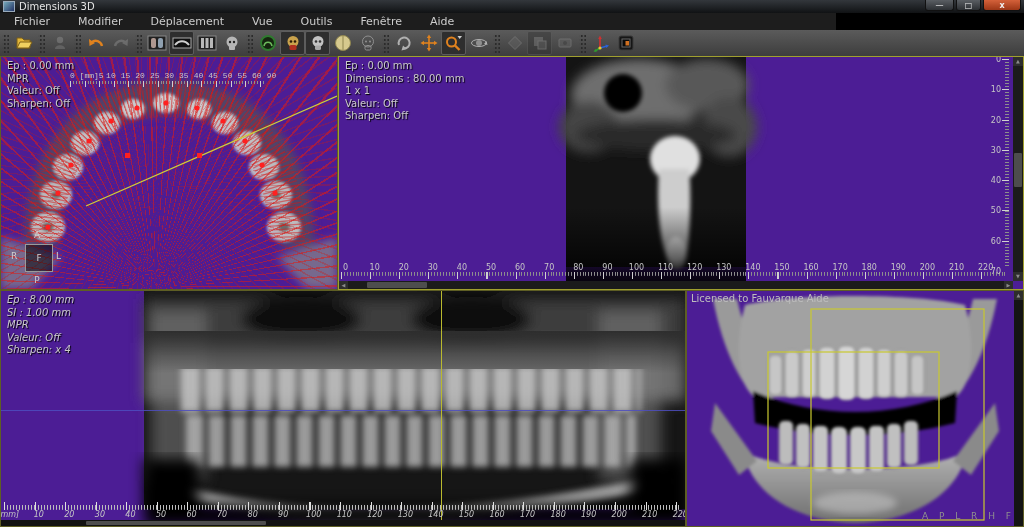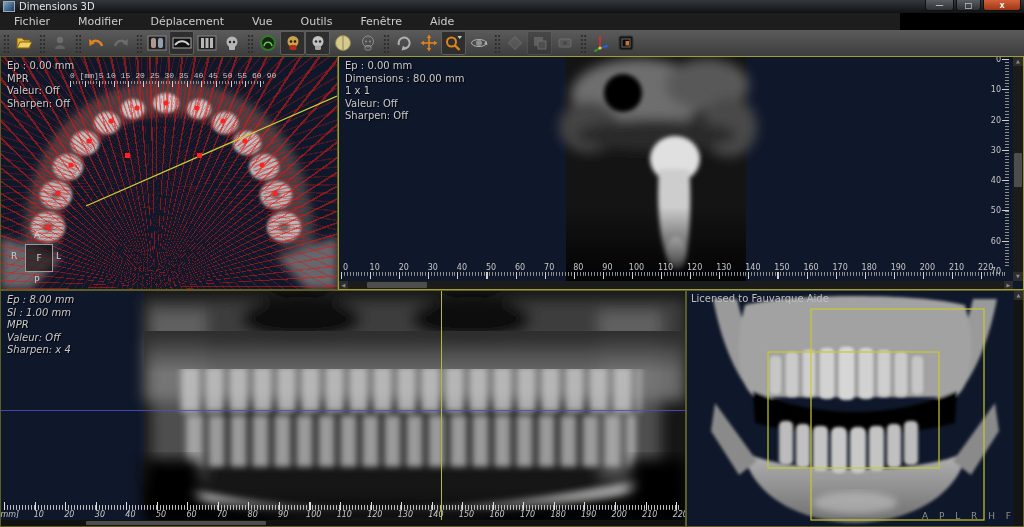--- a/index.html
+++ b/index.html
@@ -12,38 +12,38 @@
   .app-icon{width:10px;height:9px;margin:1px 4px 1px 3px;
     background:linear-gradient(135deg,#7ab,#236);border:1px solid #9ab;}
   .win-title{color:#e6e6e6;font-size:10px;line-height:11px;}
   .win-controls{position:absolute;right:3px;top:0;display:flex;gap:2px;}
   .wbtn{border:1px solid #111;border-top:none;border-radius:0 0 3px 3px;
     color:#eee;font-size:8px;line-height:9px;height:11px;padding:0;
     background:linear-gradient(#5a5e63,#2c2f33);font-family:"DejaVu Sans",sans-serif;}
   .wbtn.min{width:29px}.wbtn.max{width:25px}
   .wbtn.close{width:38px;background:linear-gradient(#d4613a,#9c3616);font-weight:bold;}
   
-  .menubar{position:absolute;left:0;top:13px;width:900px;height:17px;background:#1d1d1d;
+  .menubar{position:absolute;left:0;top:13px;width:836px;height:17px;background:#1d1d1d;
     display:flex;align-items:center;color:#cccccc;font-size:11px;}
   .menubar span{padding:1px 14px;cursor:default;}
   
   .toolbar{position:absolute;left:0;top:30px;width:1024px;height:26px;
     background:linear-gradient(#5b5b5b,#3d3d3d);border-bottom:1px solid #242424;
     display:flex;align-items:center;}
   .grip{width:7px;height:20px;margin:0 2px;
     background-image:radial-gradient(circle,#2b2b2b 1px,rgba(0,0,0,0) 1.3px);
     background-size:3.5px 4px;background-position:1px 1px;}
   .tbtn{width:25px;height:24px;display:flex;align-items:center;justify-content:center;
     background:none;border:1px solid transparent;padding:0;margin:0 0;}
   .tbtn.sel{background:#2e2e2e;border:1px solid #5d5d5d;border-radius:2px;}
   .tbtn.dis{opacity:.4;}
   .tbtn svg{display:block;}
   
   .workspace{position:absolute;left:0;top:56px;width:1024px;height:471px;background:#000;}
-  .vp{position:absolute;background:#0f172a;overflow:hidden;box-sizing:border-box;
+  .vp{position:absolute;background:#4c1d95;overflow:hidden;box-sizing:border-box;
       border:1px solid #5e5e24;}
   .vp-axial {left:0;   top:0;    width:338px;height:234px;}
   .vp-cross {left:338px;top:0;   width:686px;height:234px;border-color:#a0a02e;}
   .vp-pano  {left:0;   top:234px;width:686px;height:237px;font-style:italic;}
   .vp-vol   {left:686px;top:234px;width:338px;height:237px;}
   .ovl{position:absolute;left:6px;top:3px;color:#c9c9c9;font-size:10px;line-height:12.5px;
        z-index:30;text-shadow:1px 1px 1px #000;}
   
   .rlabels{display:flex;color:#c6c6c6;font-size:8px;line-height:9px;}
   .ax-ruler{position:absolute;left:69px;top:14px;width:225px;z-index:25;font-family:Liberation Mono, monospace;}

